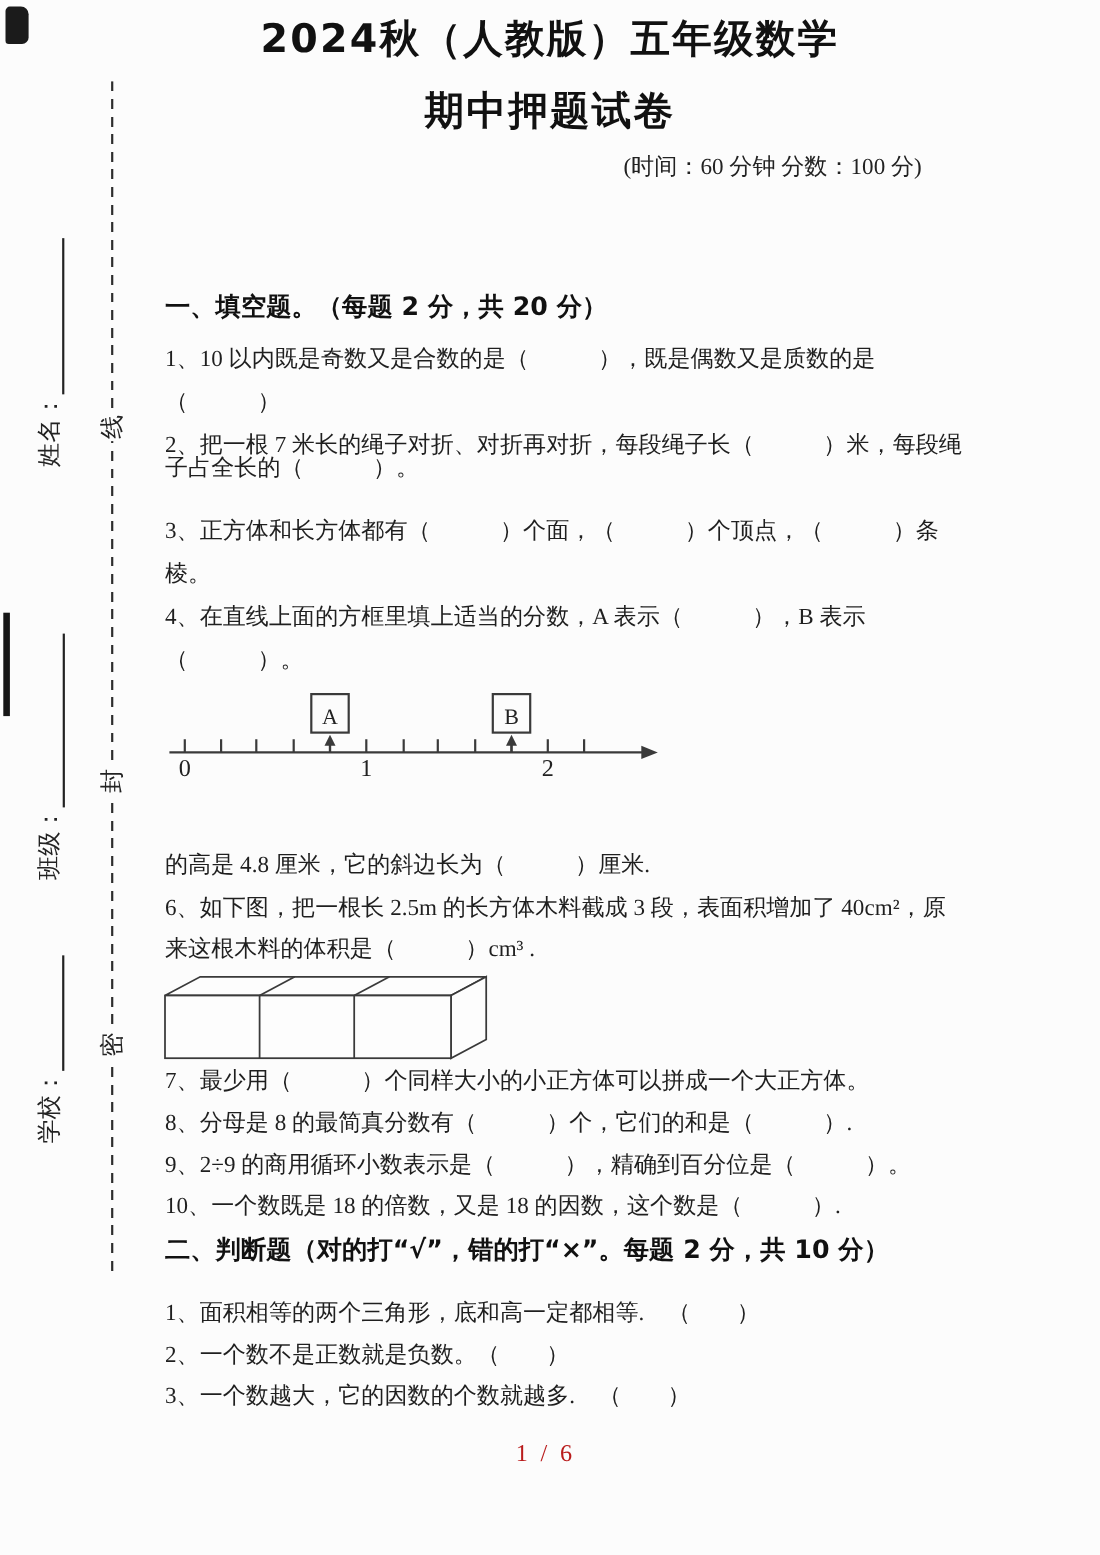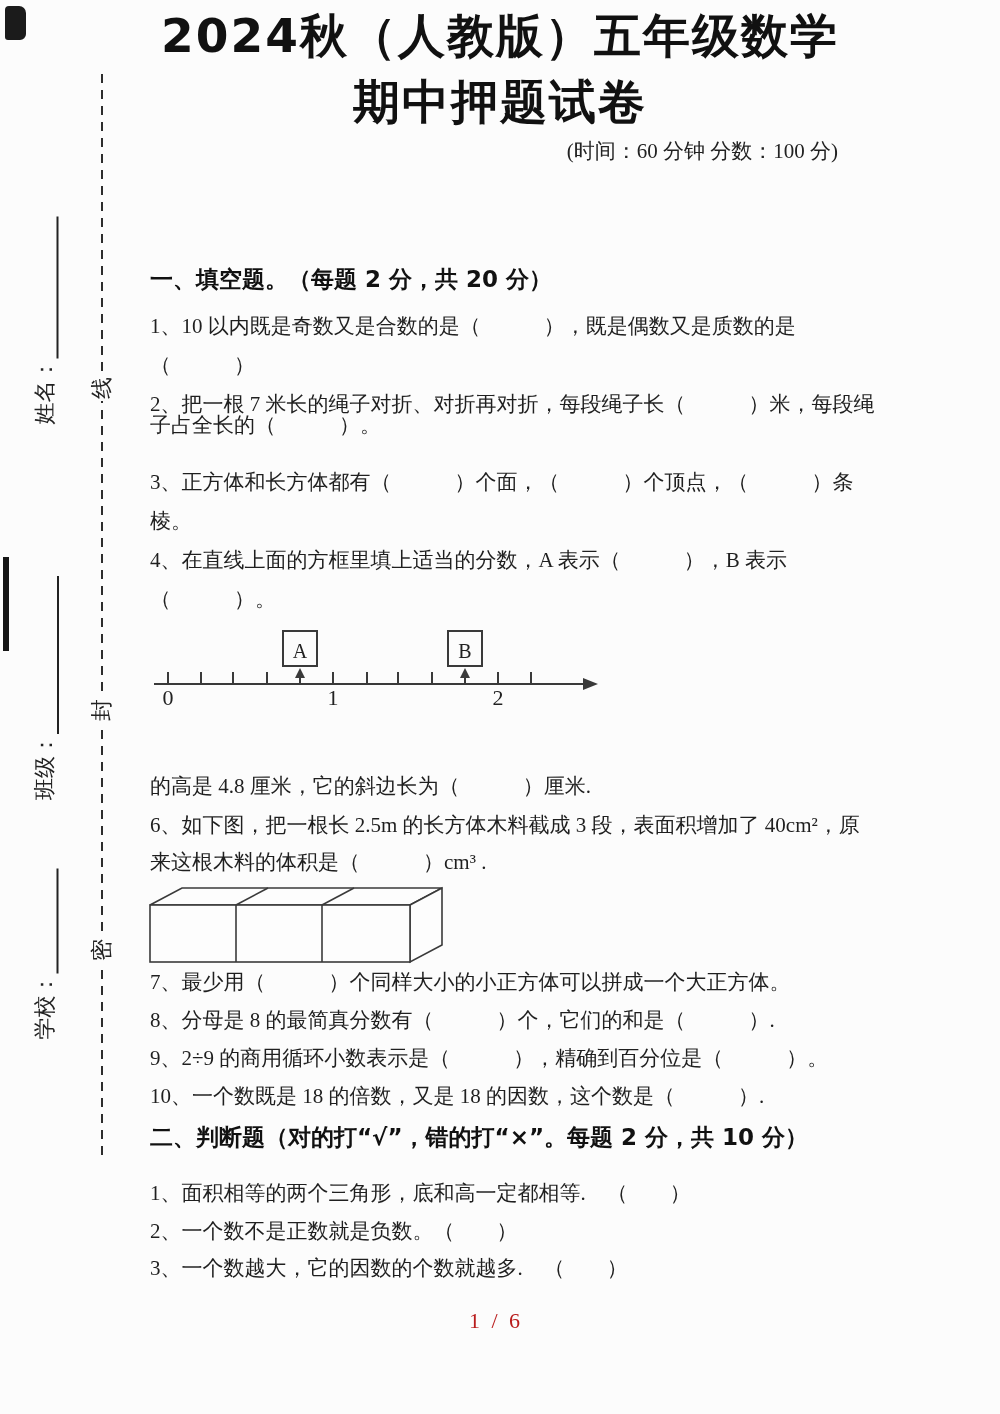--- a/index.html
+++ b/index.html
@@ -9,21 +9,21 @@
     margin:0 auto;
     background:#fcfcfc;
     font-family:"Liberation Serif","DejaVu Serif",serif;
     color:#1f1f1f;
     overflow:hidden;
   }
   
   .title{
     position:absolute;left:0;width:1000px;text-align:center;
     font-family:"DejaVu Sans","Liberation Sans",sans-serif;
-    font-weight:900;font-size:47px;line-height:56px;color:#111;
+    font-weight:900;font-size:36px;line-height:56px;color:#111;
     letter-spacing:2px;white-space:nowrap;
   }
   .title1{top:8px;}
   .title2{top:74px;}
   .meta{
     position:absolute;top:137px;right:162px;
     font-size:21px;color:#222;white-space:nowrap;
   }
   
   .score-table{

